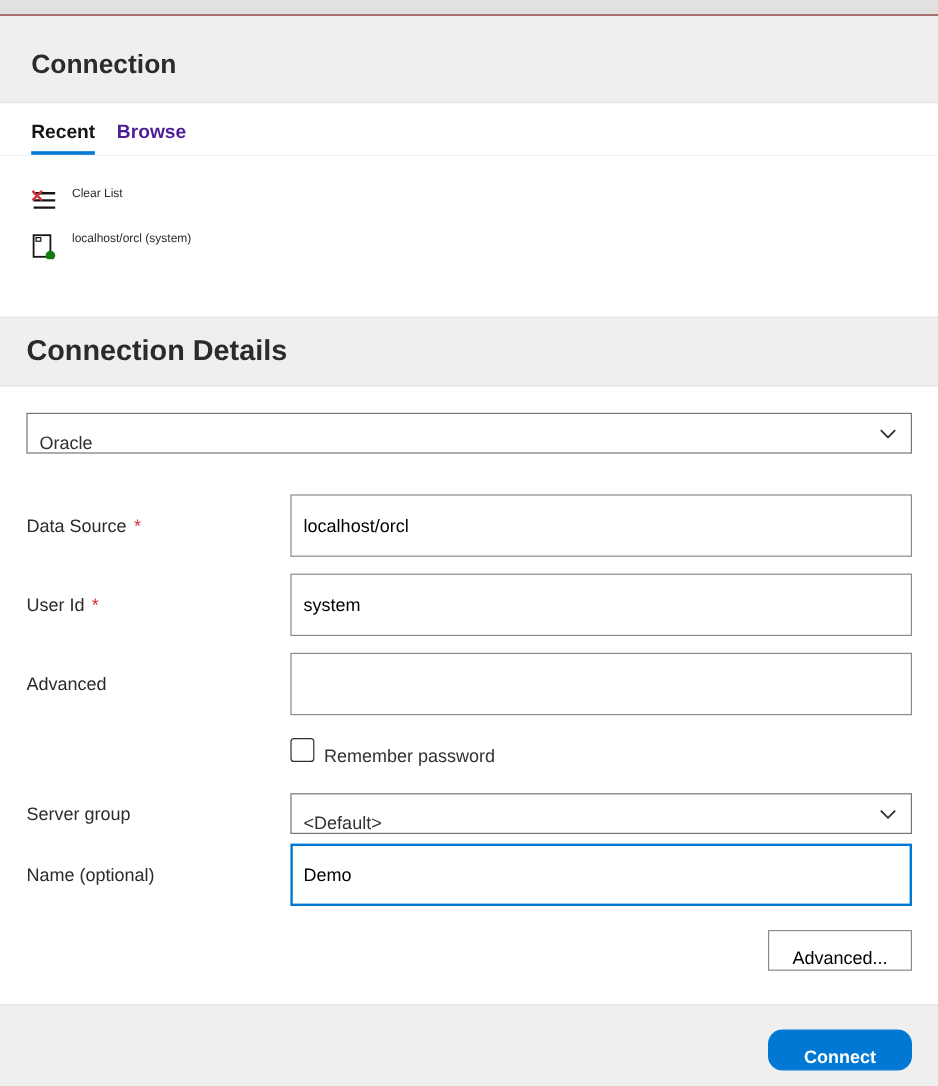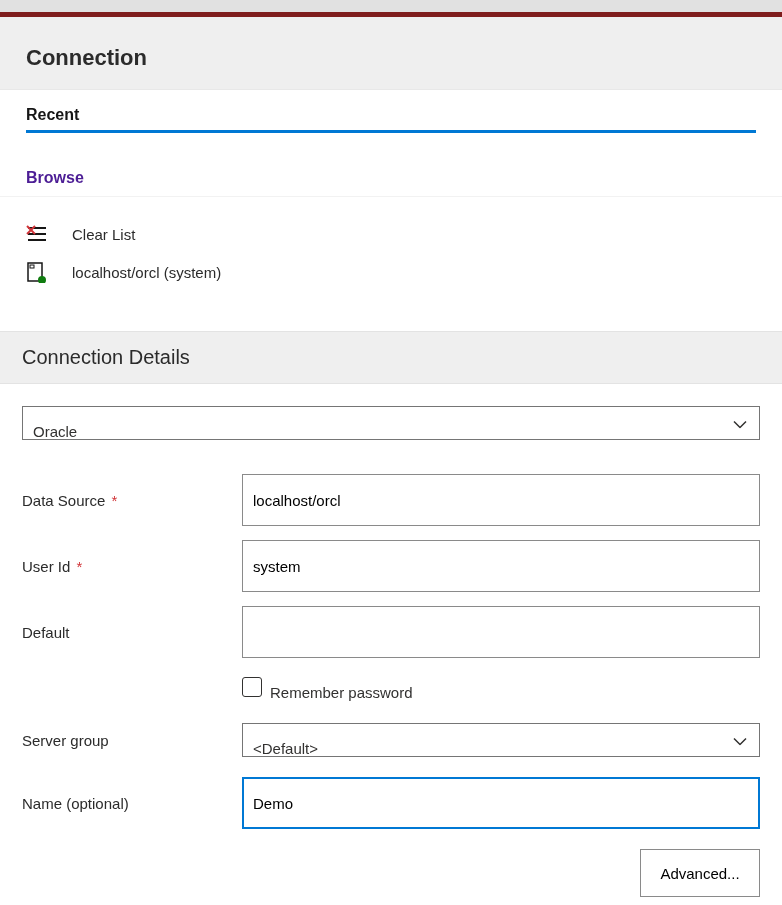--- a/index.html
+++ b/index.html
@@ -11,90 +11,88 @@
     background: #fff;
     width: 782px;
   }
   .top-strip {
     height: 12px;
     background: #e1e1e1;
   }
   .header {
     background: #efefef;
     padding: 28px 26px 18px 26px;
-    border-top: 5px solid #7f1d1d;
+    border-top: 1px solid #7f1d1d;
     border-bottom: 1px solid #e8e8e8;
   }
   .header h1 {
     margin: 0;
     font-size: 22px;
     font-weight: 600;
     color: #2b2b2b;
   }
   .tab-area {
     padding: 16px 26px 0 26px;
     border-bottom: 1px solid #f2f2f2;
   }
   .tabs {
     display: flex;
-    gap: 36px;
-    flex-direction: column;
+    gap: 18px;
   }
   .tab {
     padding: 0 0 6px 0;
     font-size: 16px;
     font-weight: 600;
     color: #4c1d95;
     cursor: pointer;
     border-bottom: 3px solid transparent;
   }
   .tab.active {
     color: #161616;
     border-bottom-color: #0078d4;
   }
   .recent-body {
     padding: 18px 26px 40px 26px;
     min-height: 130px;
   }
   .recent-item {
     display: flex;
-    align-items: center;
-    gap: 24px;
+    gap: 12px;
     padding: 8px 0;
-    font-size: 15px;
+    font-size: 10px;
     color: #2b2b2b;
     cursor: pointer;
   }
   .icon-box {
     width: 22px;
     height: 22px;
     display: inline-flex;
     align-items: center;
     justify-content: center;
     flex-shrink: 0;
   }
   .section-header {
     background: #efefef;
     padding: 14px 22px;
     border-top: 1px solid #e3e3e3;
     border-bottom: 1px solid #e3e3e3;
   }
   .section-header h2 {
     margin: 0;
-    font-size: 20px;
-    font-weight: 400;
+    font-size: 24px;
+    font-weight: 700;
     color: #2b2b2b;
   }
   .form-body {
     padding: 22px 22px 28px 22px;
   }
   .form-row {
     display: flex;
     align-items: center;
-    margin-bottom: 20px;
+    margin-bottom: 8px;
   }
   .form-row.gap-after {
     margin-bottom: 34px;
   }
   .form-row.tight {
     margin-bottom: 14px;
   }
   .form-label {
     width: 220px;
     font-size: 15px;
@@ -158,35 +156,36 @@
   .checkbox-label {
     font-size: 15px;
     margin-top: 12px;
   }
   .advanced-row {
     display: flex;
     justify-content: flex-end;
     margin-top: 20px;
   }
   .btn {
-    height: 48px;
+    height: 34px;
     min-width: 120px;
     padding: 14px 16px;
     font-size: 15px;
     font-family: inherit;
     border: 1px solid #8a8a8a;
     background: #fff;
     cursor: pointer;
     font-weight: 400;
   }
   .btn.primary {
     background: #0078d4;
     border-color: #0078d4;
     color: #fff;
     font-weight: 600;
+    border-radius: 12px;
   }
   .footer {
     background: #efefef;
     padding: 20px 22px 28px 22px;
     border-top: 1px solid #e3e3e3;
     display: flex;
     justify-content: flex-end;
     gap: 10px;
   }
 </style>
@@ -264,21 +263,21 @@
     <div class="form-label">
       <span>User Id</span>
       <span class="required">*</span>
     </div>
     <div class="form-control">
       <input class="text-input" type="text" value="system" style="">
     </div>
   </div>
 
   <div class="form-row tight">
-    <div class="form-label">Default</div>
+    <div class="form-label">Advanced</div>
     <div class="form-control">
       <input class="text-input" type="password" value="" style="">
     </div>
   </div>
 
   <div class="checkbox-row">
     <div class="checkbox"></div>
     <span class="checkbox-label">Remember password</span>
   </div>
 

